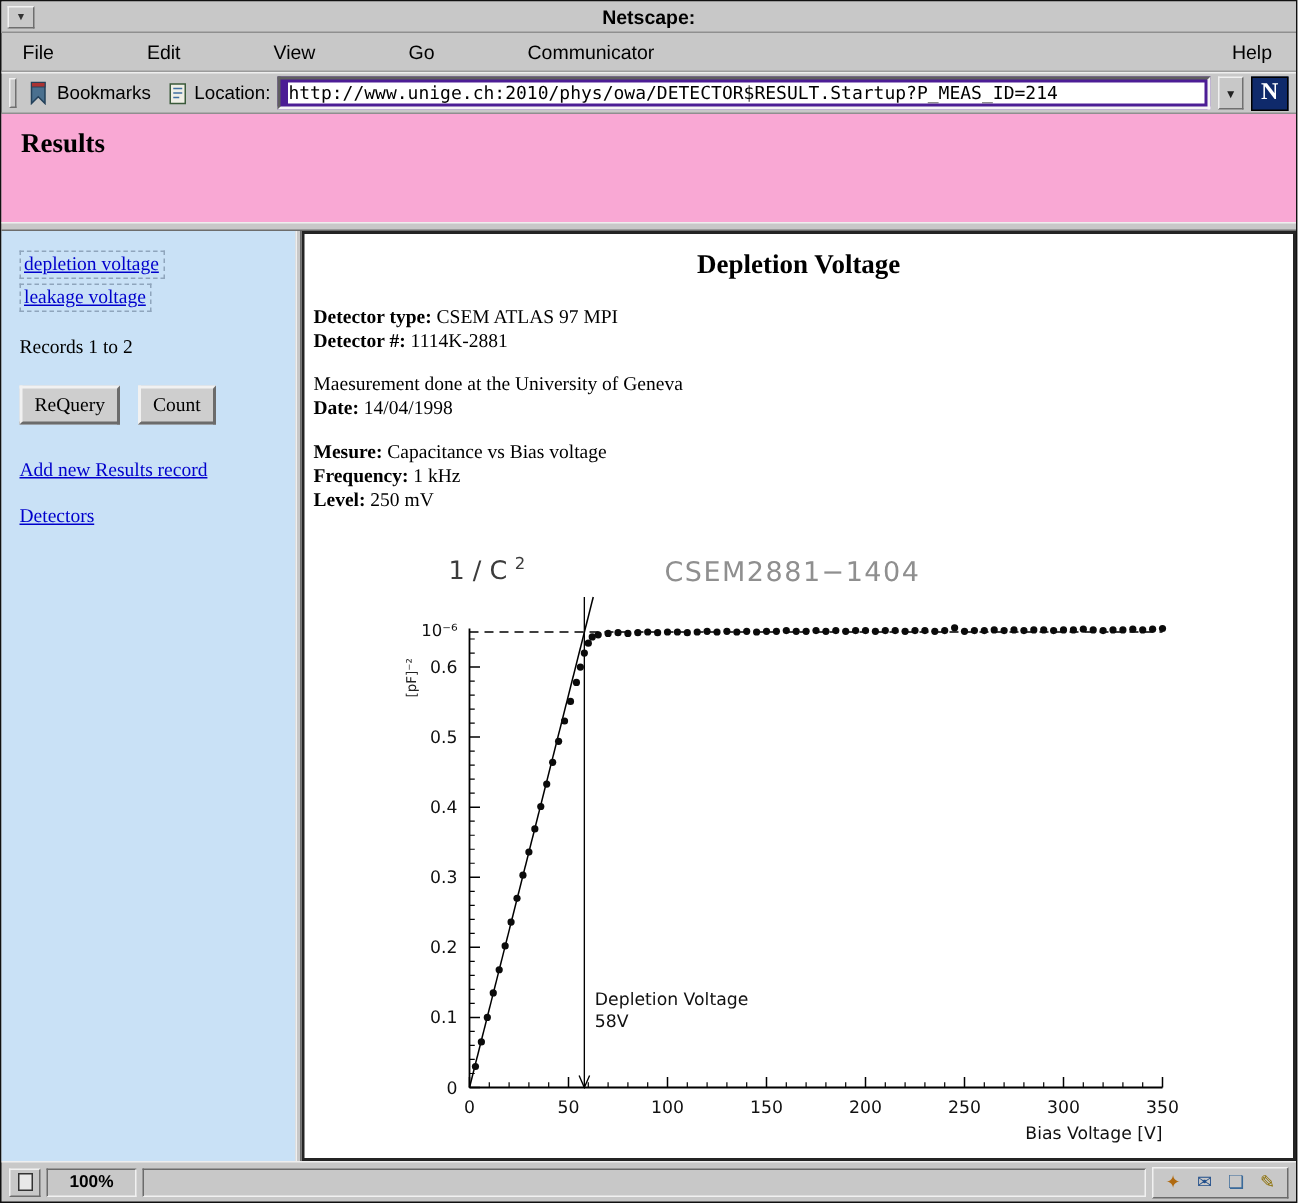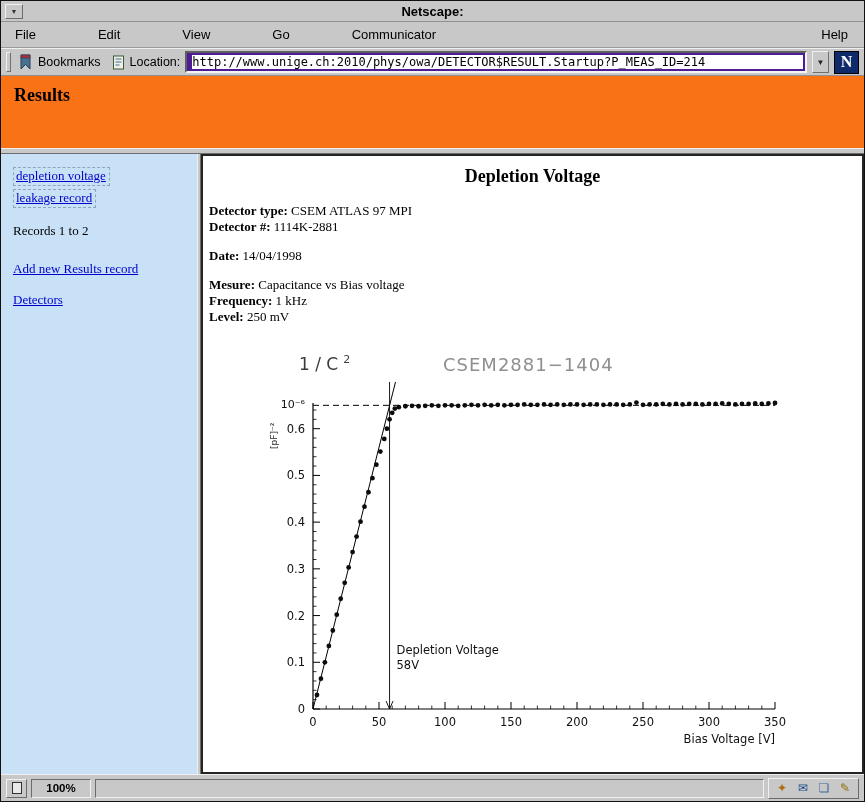--- a/index.html
+++ b/index.html
@@ -19,21 +19,21 @@
   
   .toolbar{height:28px;display:flex;align-items:center;gap:5px;padding:0 5px;border-top:1px solid #efefef;border-bottom:1px solid #8f8f8f;flex:0 0 auto;}
   .grip{width:5px;height:20px;border:1px solid;border-color:#f0f0f0 #707070 #707070 #f0f0f0;margin-right:2px;}
   .tb-label{font-size:12.5px;color:#000;}
   .urlwrap{flex:1;display:flex;align-items:center;background:#4c1d95;border:2px solid;border-color:#5f5f5f #f5f5f5 #f5f5f5 #5f5f5f;height:22px;padding:0 2px 0 5px;overflow:hidden;}
   .urlwrap input{flex:1;border:none;outline:none;background:#fff;font-family:"DejaVu Sans Mono",monospace;font-size:12px;color:#000;}
   .url-drop{width:17px;height:22px;background:#c8c8c8;border:1px solid;border-color:#f0f0f0 #707070 #707070 #f0f0f0;font-size:8px;display:flex;align-items:center;justify-content:center;cursor:pointer;color:#222;}
   .nlogo{width:25px;height:23px;background:#0f2a6b;color:#fff;border:1px solid #000;display:flex;align-items:center;justify-content:center;font-family:"Liberation Serif",serif;font-weight:bold;font-size:16px;cursor:pointer;}
 
   
-  .pageheader{height:72px;background:#f97316;padding:9px 13px;flex:0 0 auto;}
+  .pageheader{height:72px;background:#f9a8d4;padding:9px 13px;flex:0 0 auto;}
   .pageheader h1{font-family:"Liberation Serif",serif;font-size:18px;font-weight:bold;color:#000;}
   .frame-divider{height:6px;background:#c8c8c8;border-top:1px solid #efefef;border-bottom:1px solid #6d6d6d;flex:0 0 auto;}
 
   
   .main{flex:1;display:flex;min-height:0;}
   .sidebar{width:196px;background:#c9e1f6;padding:13px 12px;font-family:"Liberation Serif",serif;font-size:13px;flex:0 0 auto;}
   .sb-linkbox{display:inline-block;border:1px dashed #8fa5bc;padding:0 3px 1px 2px;margin-bottom:3px;}
   .sb-link{color:#0000cc;text-decoration:underline;cursor:pointer;}
   .sb-records{margin-top:12px;color:#000;}
   .sb-btnrow{margin-top:18px;display:flex;gap:12px;}
@@ -110,38 +110,43 @@
   </div>
   <div class="frame-divider"></div>
 
   <div class="main">
 
     <div class="sidebar">
       <div>
         <span class="sb-linkbox"><a class="sb-link">depletion voltage</a></span>
       </div>
       <div>
-        <span class="sb-linkbox"><a class="sb-link">leakage record</a></span>
+        <span class="sb-linkbox"><a class="sb-link">leakage voltage</a></span>
       </div>
       <div class="sb-records">Records 1 to 2</div>
+      <div class="sb-btnrow">
+        <button class="mbtn">ReQuery</button>
+        <button class="mbtn">Count</button>
+      </div>
       <div class="sb-add"><a class="sb-link">Add new Results record</a></div>
       <div class="sb-det"><a class="sb-link">Detectors</a></div>
     </div>
 
     <div class="v-divider"></div>
 
     <div class="content">
       <h2>Depletion Voltage</h2>
 
       <div class="pgroup">
         <div><b>Detector type:</b> <span>CSEM ATLAS 97 MPI</span></div>
         <div><b>Detector #:</b> <span>1114K-2881</span></div>
       </div>
 
       <div class="pgroup">
+        <div>Maesurement done at the University of Geneva</div>
         <div><b>Date:</b> <span>14/04/1998</span></div>
       </div>
 
       <div class="pgroup">
         <div><b>Mesure:</b> <span>Capacitance vs Bias voltage</span></div>
         <div><b>Frequency:</b> <span>1 kHz</span></div>
         <div><b>Level:</b> <span>250 mV</span></div>
       </div>
 
       <div class="chartwrap">

